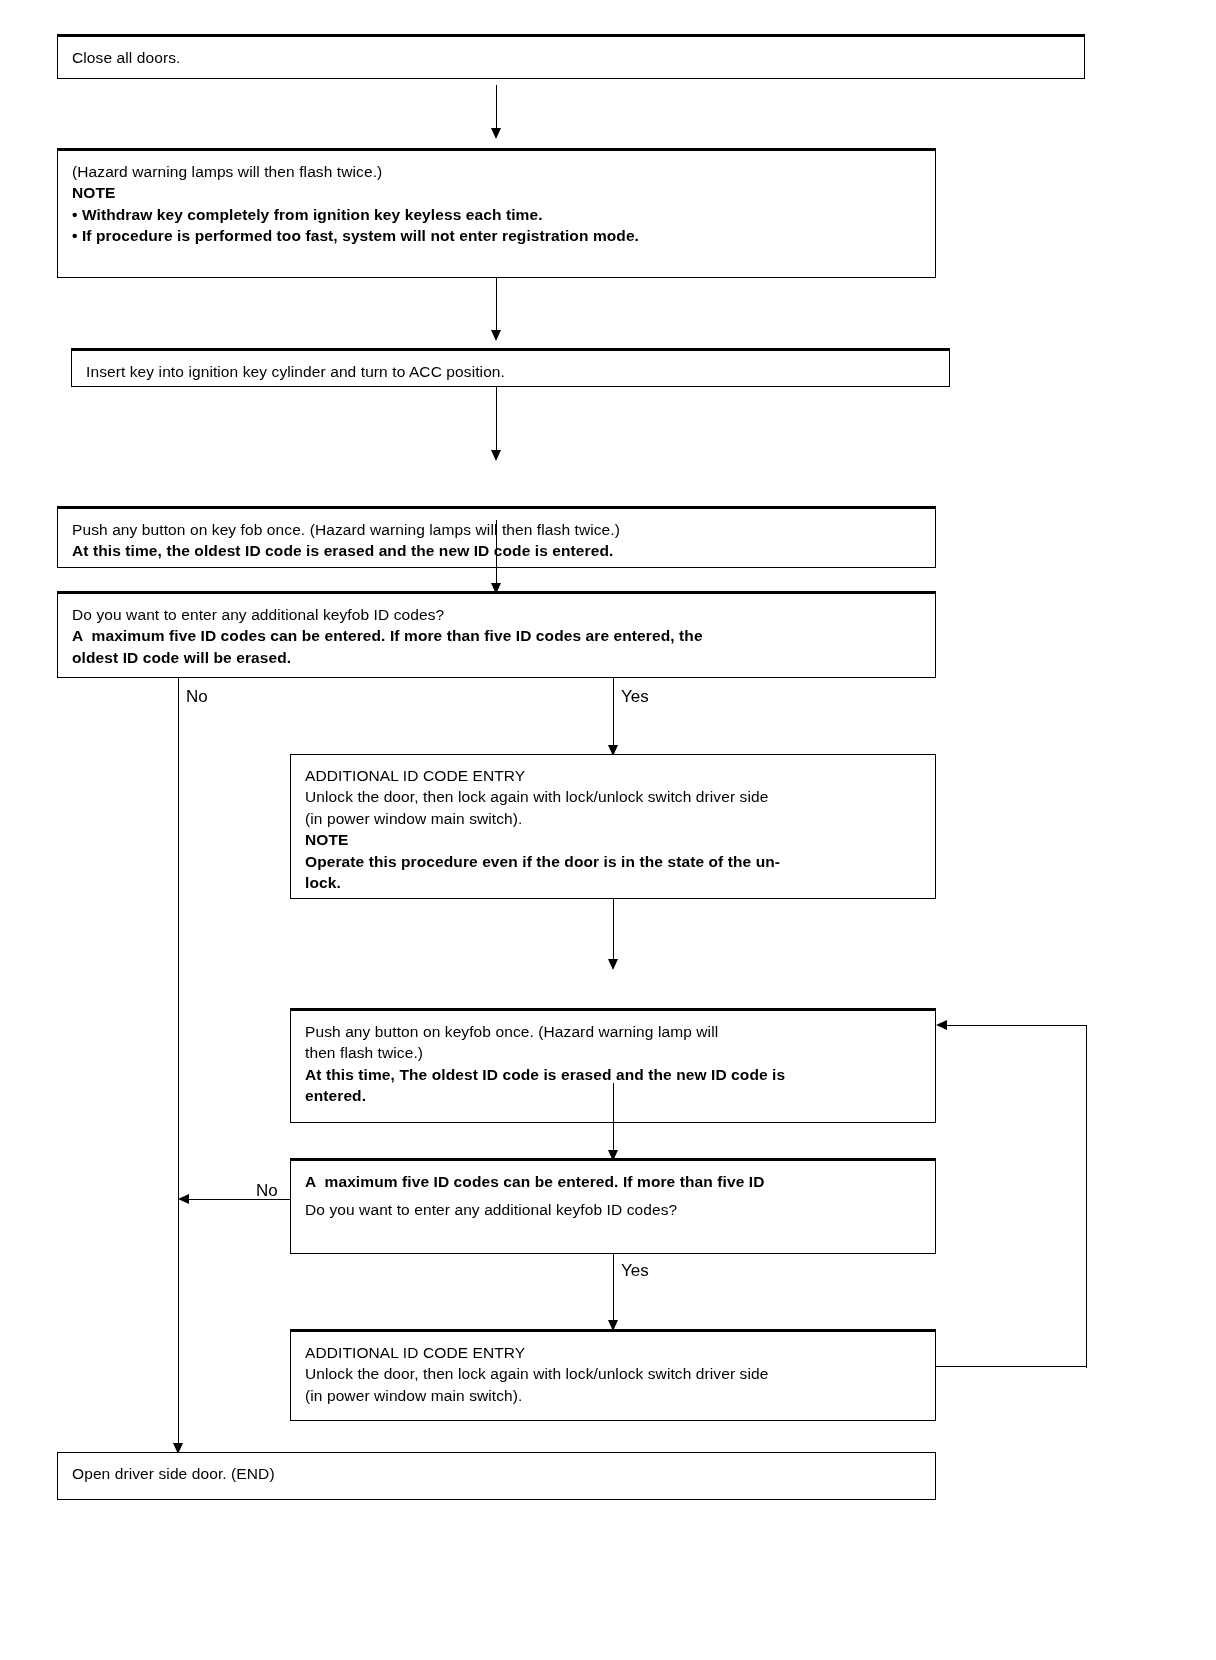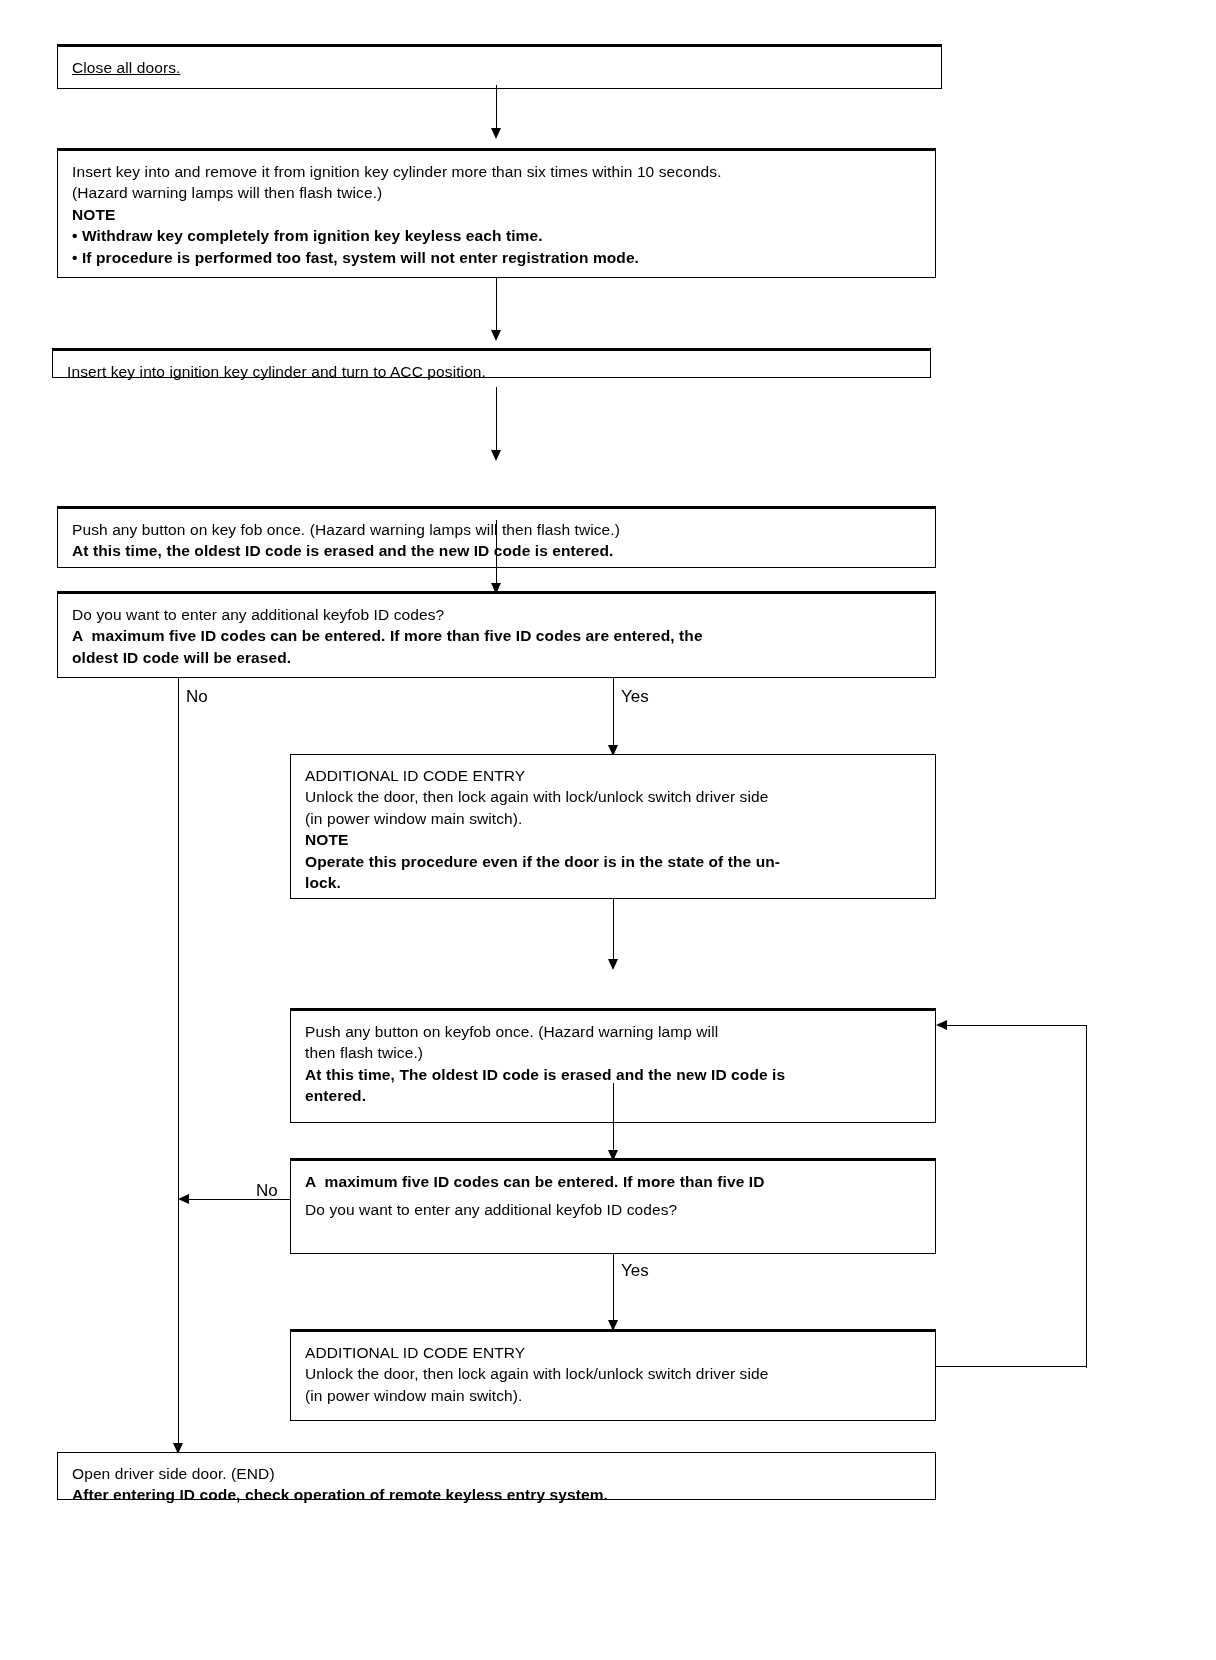--- a/index.html
+++ b/index.html
@@ -64,39 +64,38 @@
     font-size: 17px;
     line-height: 1;
     white-space: nowrap;
   }
 </style>
 </head>
 <body>
 
 <div id="page">
 
-  <div class="fbox thicktop" style="left:57px; top:44px; width:885px; height:45px;text-decoration:underline;">
+  <div class="fbox thicktop" style="left:57px; top:34px; width:1028px; height:45px;">
     <span class="ln">Close all doors.</span>
   </div>
 
   <div class="vline" style="left:496px; top:85px; height:48px;"></div>
   <div class="arrow-down" style="left:491px; top:128px;"></div>
 
   <div class="fbox thicktop" style="left:57px; top:148px; width:879px; height:130px;">
-    <span class="ln">Insert key into and remove it from ignition key cylinder more than six times within 10 seconds.</span>
     <span class="ln">(Hazard warning lamps will then flash twice.)</span>
     <span class="ln b">NOTE</span>
     <span class="ln b">• Withdraw key completely from ignition key keyless each time.</span>
     <span class="ln b">• If procedure is performed too fast, system will not enter registration mode.</span>
   </div>
 
   <div class="vline" style="left:496px; top:278px; height:57px;"></div>
   <div class="arrow-down" style="left:491px; top:330px;"></div>
 
-  <div class="fbox thicktop" style="left:52px; top:348px; width:879px; height:30px;">
+  <div class="fbox thicktop" style="left:71px; top:348px; width:879px; height:39px;">
     <span class="ln">Insert key into ignition key cylinder and turn to ACC position.</span>
   </div>
 
   <div class="vline" style="left:496px; top:387px; height:68px;"></div>
   <div class="arrow-down" style="left:491px; top:450px;"></div>
 
   <div class="fbox thicktop" style="left:57px; top:458px; width:879px; height:62px;margin-top:48px;">
     <span class="ln">Push any button on key fob once. (Hazard warning lamps will then flash twice.)</span>
     <span class="ln b">At this time, the oldest ID code is erased and the new ID code is entered.</span>
   </div>
@@ -159,16 +158,15 @@
     <span class="ln">(in power window main switch).</span>
   </div>
 
   <div class="hline" style="left:936px; top:1366px; width:151px;"></div>
   <div class="vline" style="left:1086px; top:1025px; height:343px;"></div>
   <div class="hline" style="left:942px; top:1025px; width:145px;"></div>
   <div class="arrow-left" style="left:936px; top:1020px;"></div>
 
   <div class="fbox" style="left:57px; top:1452px; width:879px; height:48px;">
     <span class="ln">Open driver side door. (END)</span>
-    <span class="ln b">After entering ID code, check operation of remote keyless entry system.</span>
   </div>
 
 </div>
 
 </body></html>

